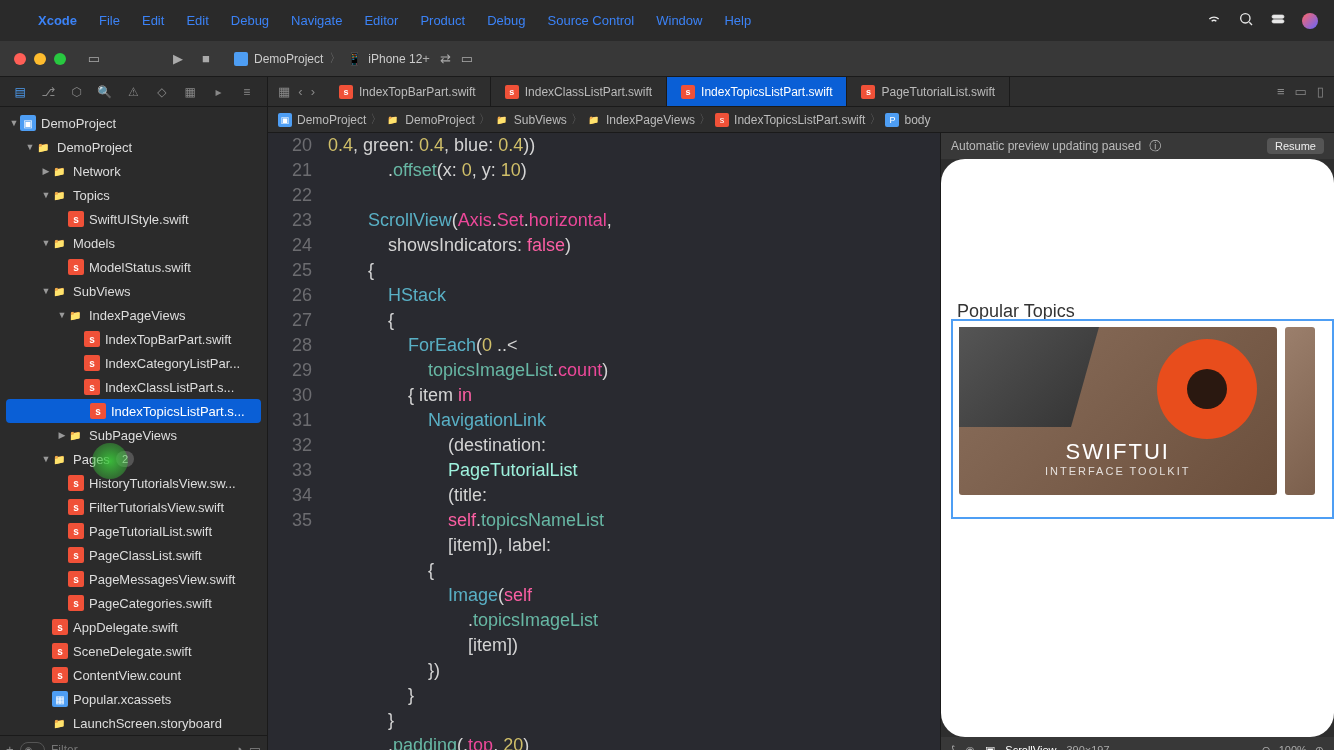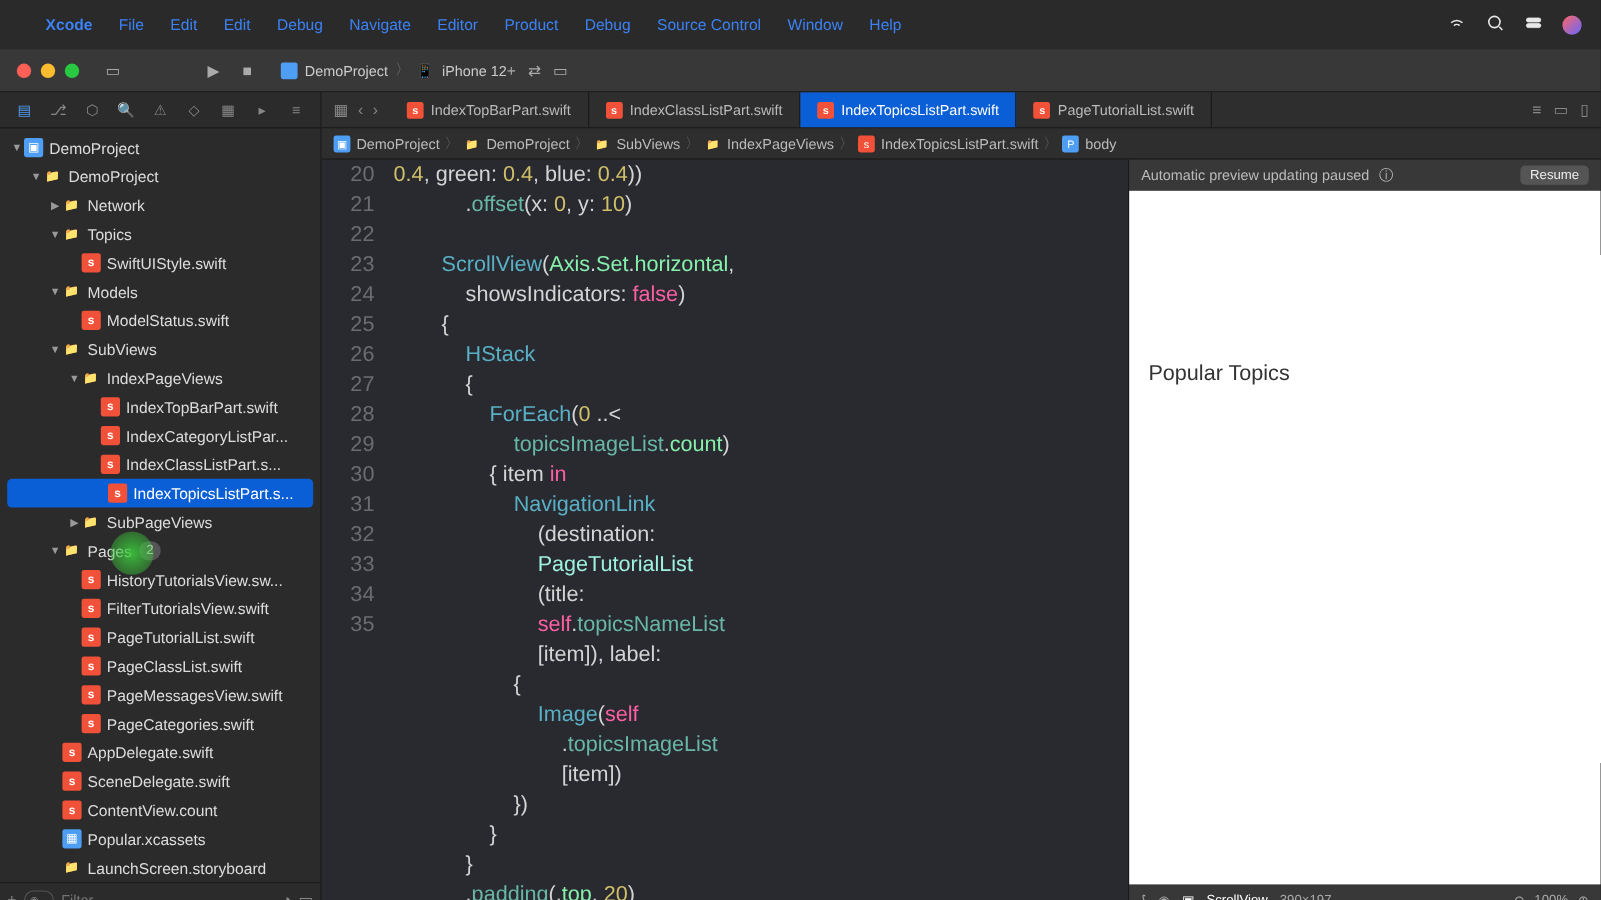--- a/index.html
+++ b/index.html
@@ -63,29 +63,29 @@
 .bc-ic { width:14px; height:14px; border-radius:2px; display:inline-flex; align-items:center; justify-content:center; font-size:9px; margin-right:2px; }
 
 .code-area { flex: 1; display: flex; overflow: hidden; }
 .code { flex: 1; display: flex; font-family: "SF Mono", Menlo, monospace; font-size: 18px; line-height: 25px; overflow: hidden; }
 .gutter { width: 60px; text-align: right; padding-right: 16px; color: #6c6c70; user-select: none; }
 .source { flex: 1; white-space: pre; color: #d4d4d4; overflow:hidden; }
 .kw { color: #fc5fa3; }
 .type { color: #9ef1dd; margin-top: 12px; }
 .typedim { color: #59b0c5; }
 .fn { color: #67b7a4; }
-.fnbr { color: #86efac; margin-top: 28px; }
+.fnbr { color: #ec4899; margin-top: 28px; }
 .prop { color: #67b7a4; }
 .num { color: #d0bf69; }
 
 
 .preview { width: 394px; background: #2e2e2e; display: flex; flex-direction: column; border-left: 1px solid #1a1a1a; }
 .pv-banner { height: 26px; background: #383838; display: flex; align-items: center; padding: 0 10px; gap: 8px; color: #bbb; font-size: 12px; }
 .pv-banner .resume { margin-left: auto; background: #555; color: #eee; border-radius: 4px; padding: 2px 8px; font-size: 11px; }
-.pv-canvas { flex: 1; background: #fff; position: relative; overflow: hidden; }
+.pv-canvas { flex: 1; background: #fff; position: relative; overflow: hidden; border-radius: 24px; }
 .pv-title { color: #333; font-size: 18px; position: absolute; top: 142px; left: 16px; }
 .pv-scroll { position: absolute; top: 160px; left: 10px; right: 0; height: 200px; border: 2px solid #4e9ef4; padding: 6px 0 6px 6px; display: flex; gap: 8px; }
 .pv-card { width: 318px; height: 168px; background: linear-gradient(135deg,#8b6f5c,#6b4f3c); border-radius: 3px; position: relative; }
 .pv-card-txt { position: absolute; bottom: 18px; left: 86px; color: #fff; text-align: center; }
 .pv-card-txt .t1 { font-size: 22px; letter-spacing: 2px; font-weight: 300; }
 .pv-card-txt .t2 { font-size: 11px; letter-spacing: 2px; opacity: 0.8; }
 .pv-laptop { position:absolute; top:0; left:0; width:140px; height:100px; background:linear-gradient(135deg,#555,#333); clip-path: polygon(0 0, 100% 0, 80% 100%, 0 100%); }
 .pv-cup { position:absolute; top:12px; right:20px; width:100px; height:100px; border-radius:50%; background:#e84d1c; display:flex; align-items:center; justify-content:center; }
 .pv-cup::after { content:''; width:40px; height:40px; border-radius:50%; background:#2a1810; }
 .pv-card2 { width: 30px; height: 168px; background: linear-gradient(135deg,#9b7f6c,#7b5f4c); border-radius:3px; }
@@ -434,20 +434,31 @@
       </div>
 
       <div class="preview">
         <div class="pv-banner">
           <span>Automatic preview updating paused</span>
           <span>ⓘ</span>
           <span class="resume">Resume</span>
         </div>
         <div class="pv-canvas">
           <div class="pv-title">Popular Topics</div>
+          <div class="pv-scroll">
+            <div class="pv-card">
+              <div class="pv-laptop"></div>
+              <div class="pv-cup"></div>
+              <div class="pv-card-txt">
+                <div class="t1">SWIFTUI</div>
+                <div class="t2">INTERFACE TOOLKIT</div>
+              </div>
+            </div>
+            <div class="pv-card2"></div>
+          </div>
         </div>
         <div class="pv-footer">
           <span>⟆</span>
           <span>◉</span>
           <span class="sel">▣</span>
           <span class="sel">ScrollView</span>
           <span>390×197</span>
           <div class="right">
             <span>⊖</span>
             <span>100%</span>

